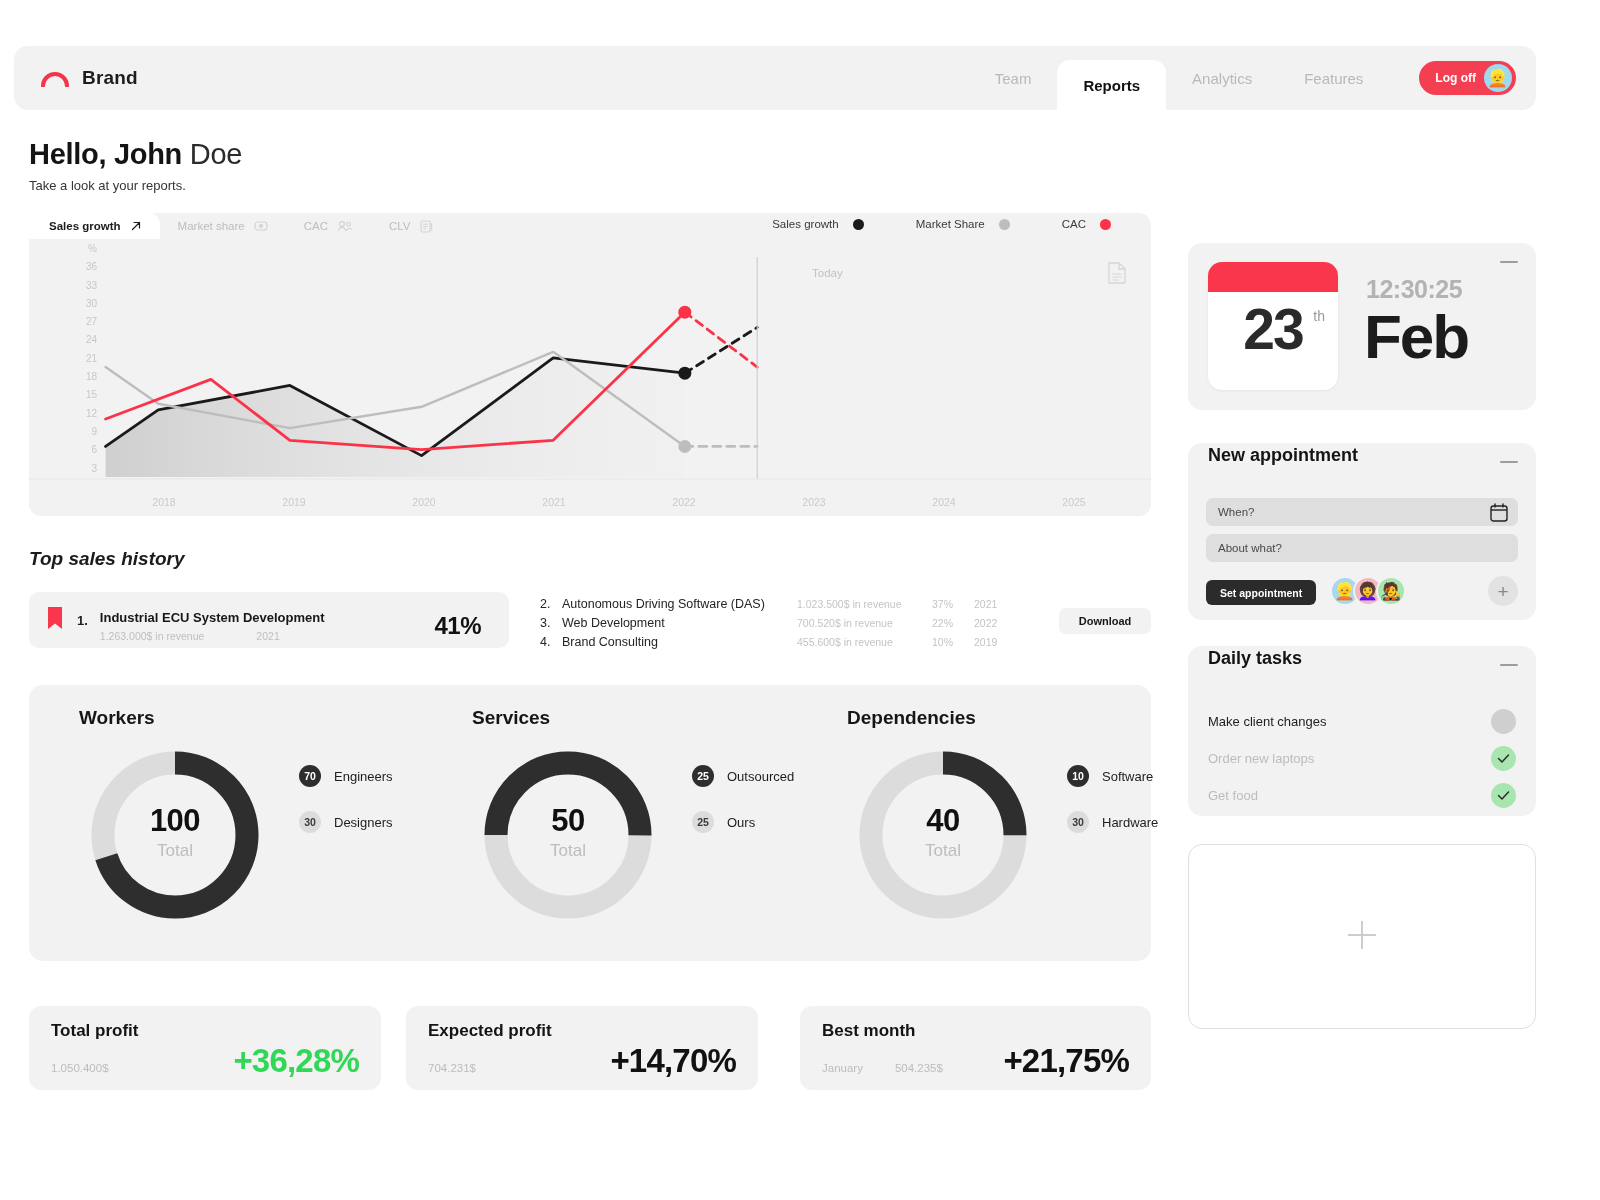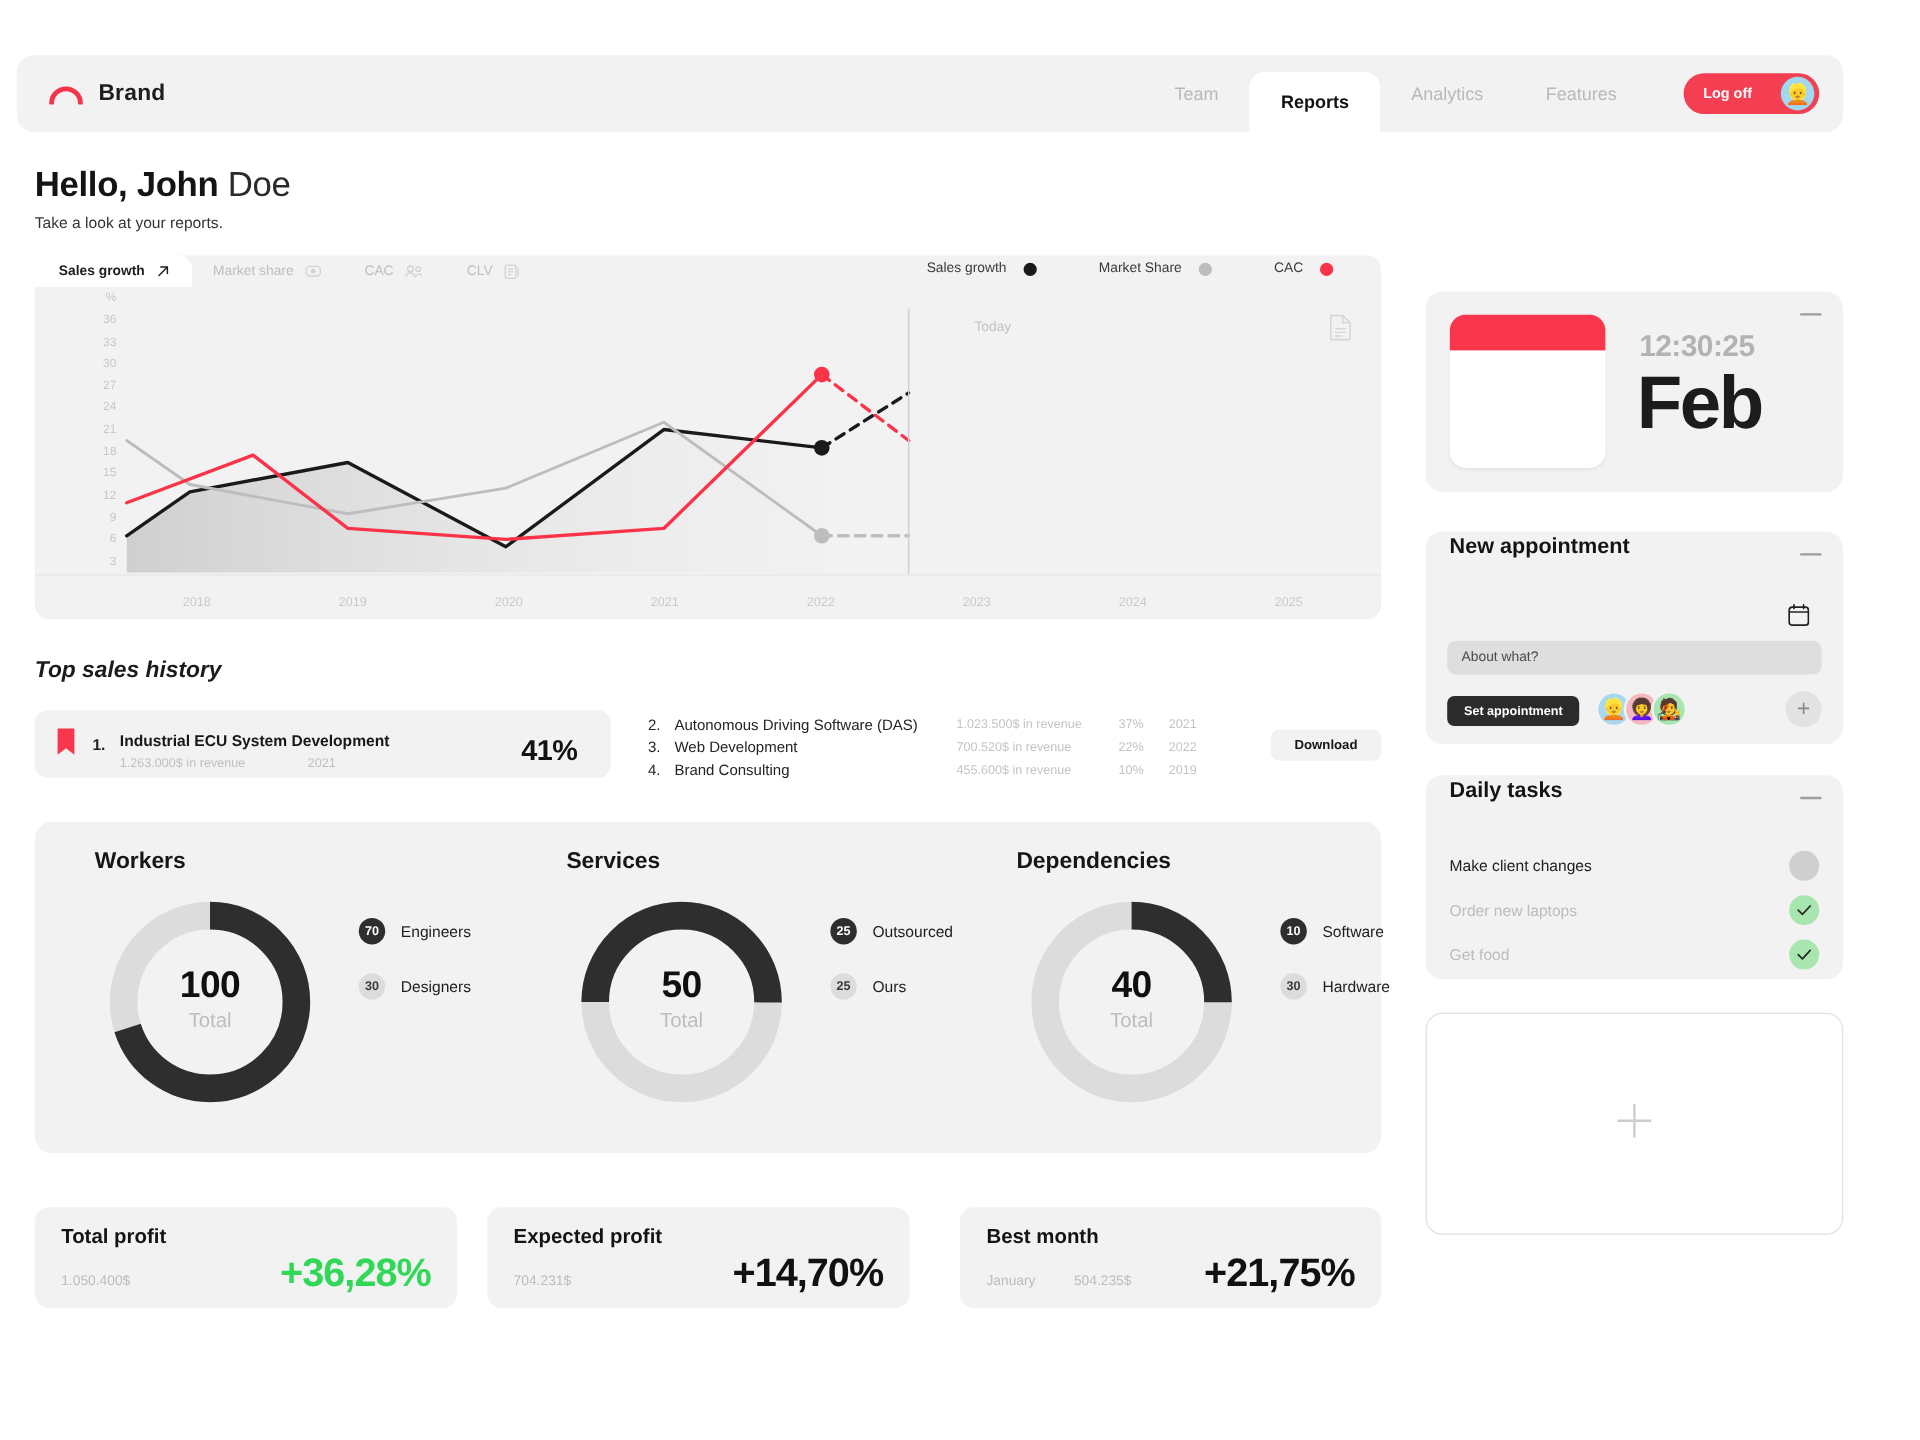--- a/index.html
+++ b/index.html
@@ -26,21 +26,21 @@
     font-size: 15px; color: #b9b9b9; padding: 0 26px; height: 64px;
     display: flex; align-items: center; justify-content: center; cursor: pointer;
   }
   .nav-item.active {
     background: #ffffff; color: #111; font-weight: bold;
     border-radius: 13px 13px 0 0; min-width: 98px; align-self: stretch;
     margin-top: 14px; height: 50px;
   }
   .logoff {
     display: flex; align-items: center; background: #f43e52; border-radius: 30px;
-    height: 34px; padding: 0 4px 0 16px; margin-left: 30px; margin-right: 20px; gap: 24px; cursor: pointer;
+    height: 34px; padding: 0 4px 0 16px; margin-left: 30px; margin-right: 20px; gap: 8px; cursor: pointer;
   }
   .logoff-label { color: #fff; font-size: 12px; font-weight: bold; }
   .avatar-head {
     width: 28px; height: 28px; border-radius: 50%; background: #9fd8ef;
     display: flex; align-items: center; justify-content: center; font-size: 17px; line-height: 1;
   }
 
   
   .greeting { position: absolute; left: 29px; top: 138px; }
   .greeting h1 { font-size: 29px; font-weight: normal; color: #2b2b2b; letter-spacing: -.3px; }
@@ -494,28 +494,33 @@
       <span>January</span>
       <span>504.235$</span>
     </div>
     <div class="big">+21,75%</div>
   </div>
 
   <div class="side-card" id="calendar-card">
     <div class="minimize"></div>
     <div class="cal-icon">
       <div class="cal-top"></div>
+      <div class="cal-day">
+        <span>23</span>
+        <span class="cal-th">th</span>
+      </div>
     </div>
     <div class="cal-time">12:30:25</div>
     <div class="cal-month">Feb</div>
   </div>
 
   <div class="side-card" id="appointment-card">
     <div class="minimize"></div>
     <div class="card-title">New appointment</div>
+    <input class="appt-input" id="appt-when" placeholder="When?" style="">
     <span class="cal-small-icon">
       <svg width="18" height="19" viewBox="0 0 18 19">
           <rect x="1" y="3" width="16" height="15" rx="2.5" fill="none" stroke="#222" stroke-width="1.4"></rect>
           <path d="M1 7h16" stroke="#222" stroke-width="1.4"></path>
           <path d="M5 1v3M13 1v3" stroke="#222" stroke-width="1.4" stroke-linecap="round"></path>
         </svg>
     </span>
     <input class="appt-input" id="appt-about" placeholder="About what?" style="">
     <button class="set-appt-btn">Set appointment</button>
     <div class="appt-avatars">

